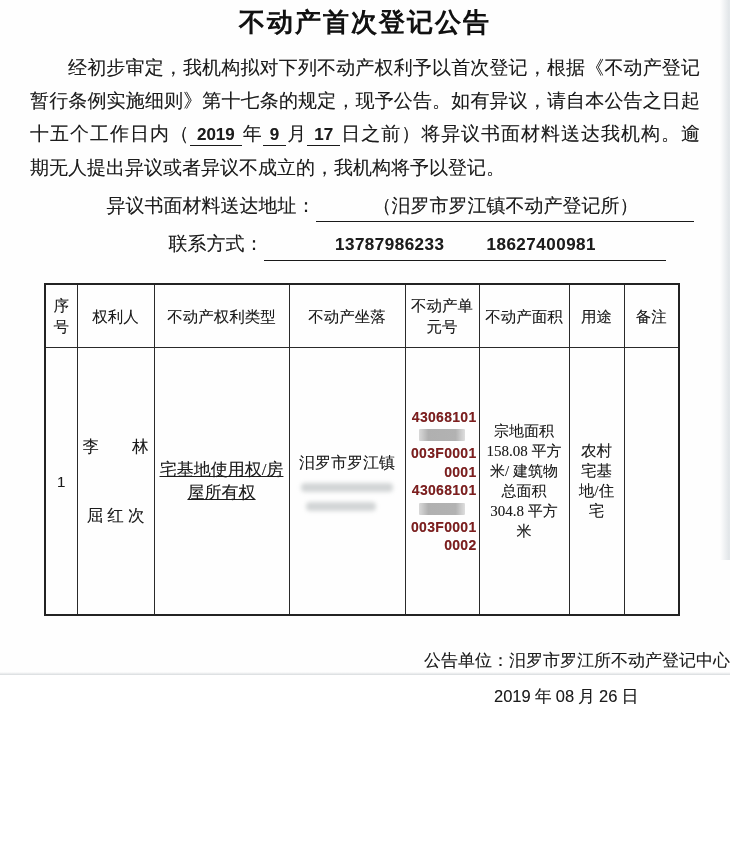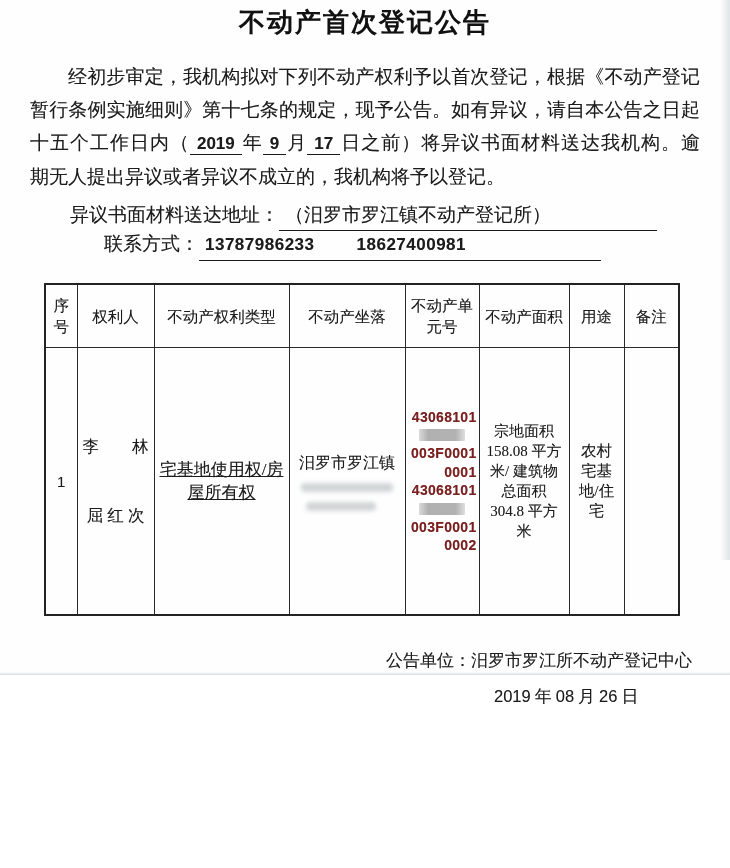--- a/index.html
+++ b/index.html
@@ -33,35 +33,35 @@
   }
 
   .doc-number {
     margin-top:42px; margin-left:353px;
     font-size:17.5px; line-height:20px;
     white-space:nowrap;
   }
   .num { font-family:"Liberation Sans","DejaVu Sans",sans-serif; }
   .doc-number .num { font-size:18px; letter-spacing:0.8px; }
 
-  .body-text { margin-top:21px; padding:0 30px; font-size:19px; }
+  .body-text { margin-top:12px; padding:0 30px; font-size:19px; }
   .bline { line-height:33px; white-space:nowrap; }
   .bline.j { text-align:justify; text-align-last:justify; white-space:normal; }
   .bline.indent { text-indent:38px; }
 
   .blank {
     font-family:"Liberation Sans","DejaVu Sans",sans-serif;
     font-size:17px; font-weight:600;
     border-bottom:1.5px solid #1a1a1a;
     padding:0 7px 1px 7px;
   }
 
-  .field-line { font-size:19px; line-height:26px; white-space:nowrap; }
+  .field-line { font-size:19px; line-height:26px; white-space:nowrap;text-align:center; }
   .addr-line { margin-top:9px; padding-left:70px; }
-  .contact-line { padding-left:104px; }
+  .contact-line { margin-top:9px; padding-left:104px; }
   .u-line {
     display:inline-block;
     border-bottom:1.5px solid #1a1a1a;
     padding:0 4px 2px 6px;
   }
   .addr-line .u-line { width:368px; }
   .contact-line .u-line { width:392px; }
   .phone {
     font-family:"Liberation Sans","DejaVu Sans",sans-serif;
     font-size:17px; font-weight:600; letter-spacing:0.5px;
@@ -106,21 +106,21 @@
     width:46px; height:12px; margin:3px auto;
     background:linear-gradient(90deg, rgba(150,150,150,0.35) 0%, #b0b0b0 20%, #b2b2b2 80%, rgba(150,150,150,0.3) 100%);
     filter:blur(0.5px);
     border-radius:1px;
   }
   .area-cell { font-size:15px; line-height:20px; padding:0 4px; }
   .area-cell .inner { width:80px; margin:12px auto; }
   .usage-cell { font-size:15.5px; line-height:20px; }
   .usage-cell .inner { width:36px; margin:0 auto; }
 
-  .footer-unit { margin-top:34px; margin-left:386px; font-size:17px; line-height:22px; white-space:nowrap; }
+  .footer-unit { margin-top:34px; margin-left:386px; font-size:17px; line-height:22px; white-space:nowrap;text-align:right; }
   .footer-date { margin-top:13px; margin-left:494px; font-size:17px; line-height:22px; white-space:nowrap; }
   .footer-date .num, .footer-unit .num { font-size:16.5px; }
   .dsp { margin:0 4px; }
 
   
   .page { text-shadow:0 0 0.35px rgba(0,0,0,0.35); }
 </style>
 </head>
 <body>
 

